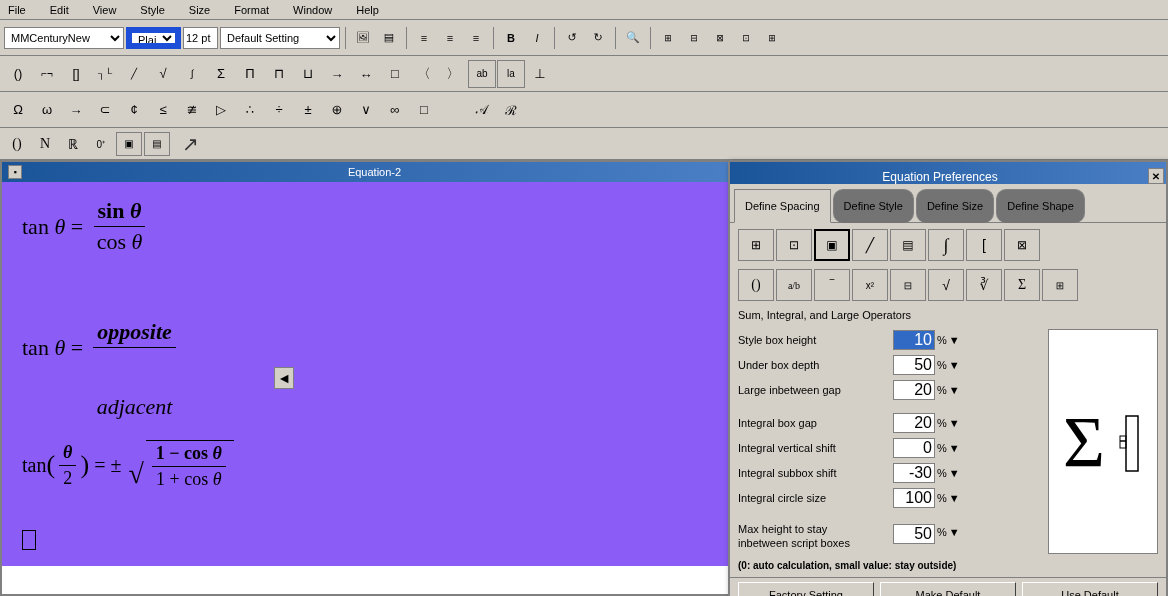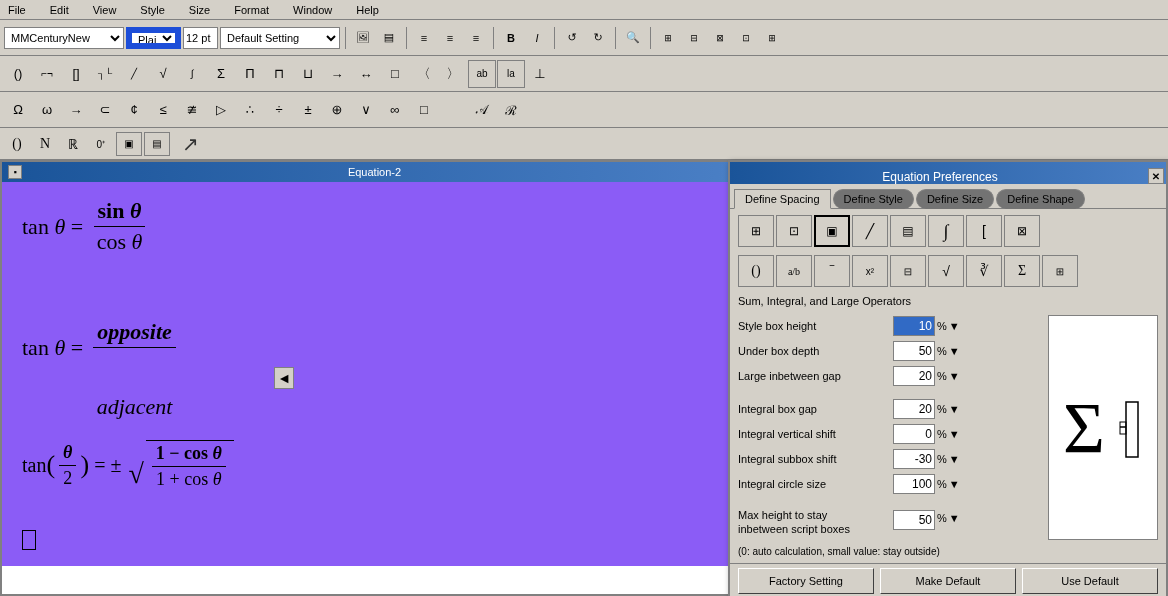--- a/index.html
+++ b/index.html
@@ -276,21 +276,21 @@
 
     
     .tab-bar {
       display: flex;
       background: #d4d0c8;
       border-bottom: 1px solid #808080;
       padding: 4px 4px 0 4px;
       gap: 2px;
     }
     .tab {
-      padding: 3px 10px;
+      padding: 10px 10px;
       border: 1px solid #808080;
       border-bottom: none;
       font-size: 11px;
       cursor: pointer;
       background: #d4d0c8;
       position: relative;
       top: 1px;
     }
     .tab.active {
       background: #d4d0c8;
@@ -357,35 +357,36 @@
     .form-label {
       font-size: 11px;
       width: 155px;
       flex-shrink: 0;
     }
     .form-input {
       width: 42px;
       height: 20px;
       background: white;
       border: 1px solid #808080;
-      font-size: 12px;
+      font-size: 16px;
       padding: 0 2px;
       text-align: right;
     }
     .form-input.highlight {
       background: #316ac5;
       color: white;
     }
 
     .spacer-row { height: 8px; }
 
     .note-text {
       font-size: 10px;
       padding: 2px 8px 6px 8px;
       color: #000;
+      font-weight: bold;
     }
 
     
     .dialog-btns {
       display: flex;
       gap: 6px;
       padding: 4px 8px;
       border-top: 1px solid #808080;
     }
     .dialog-btn {

